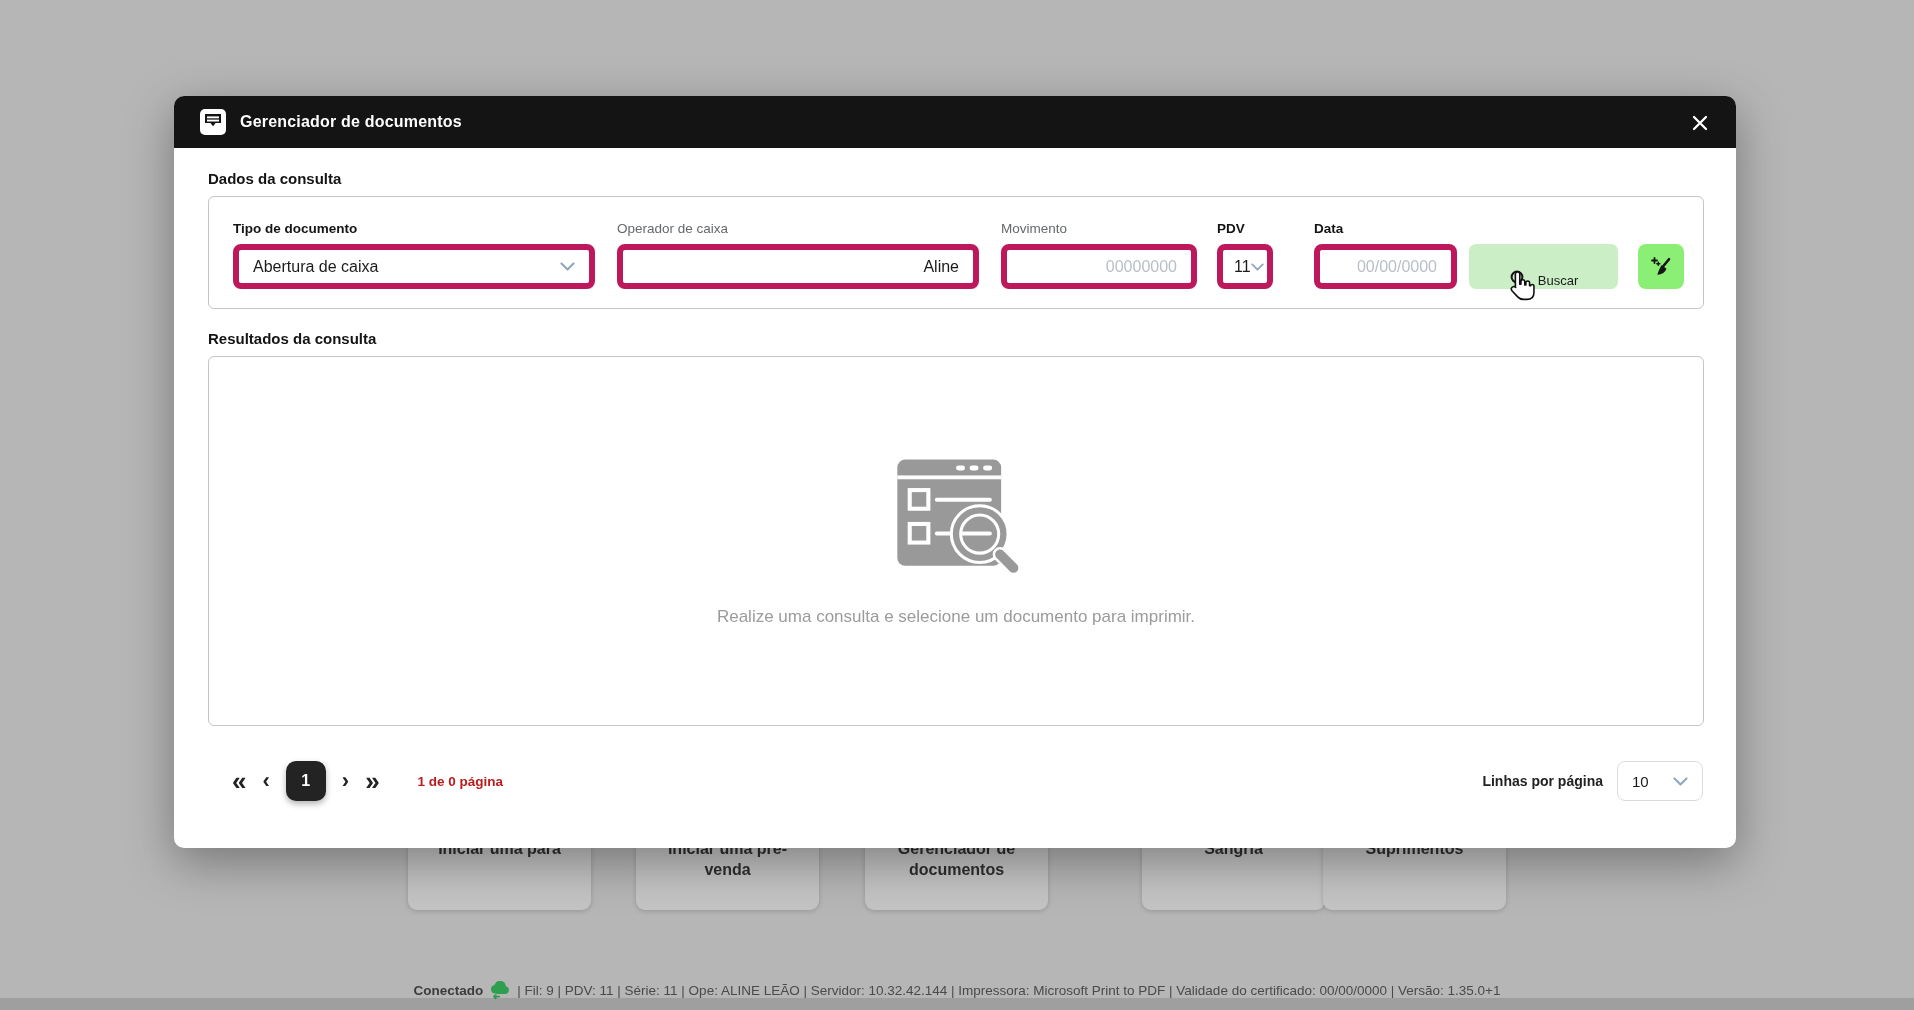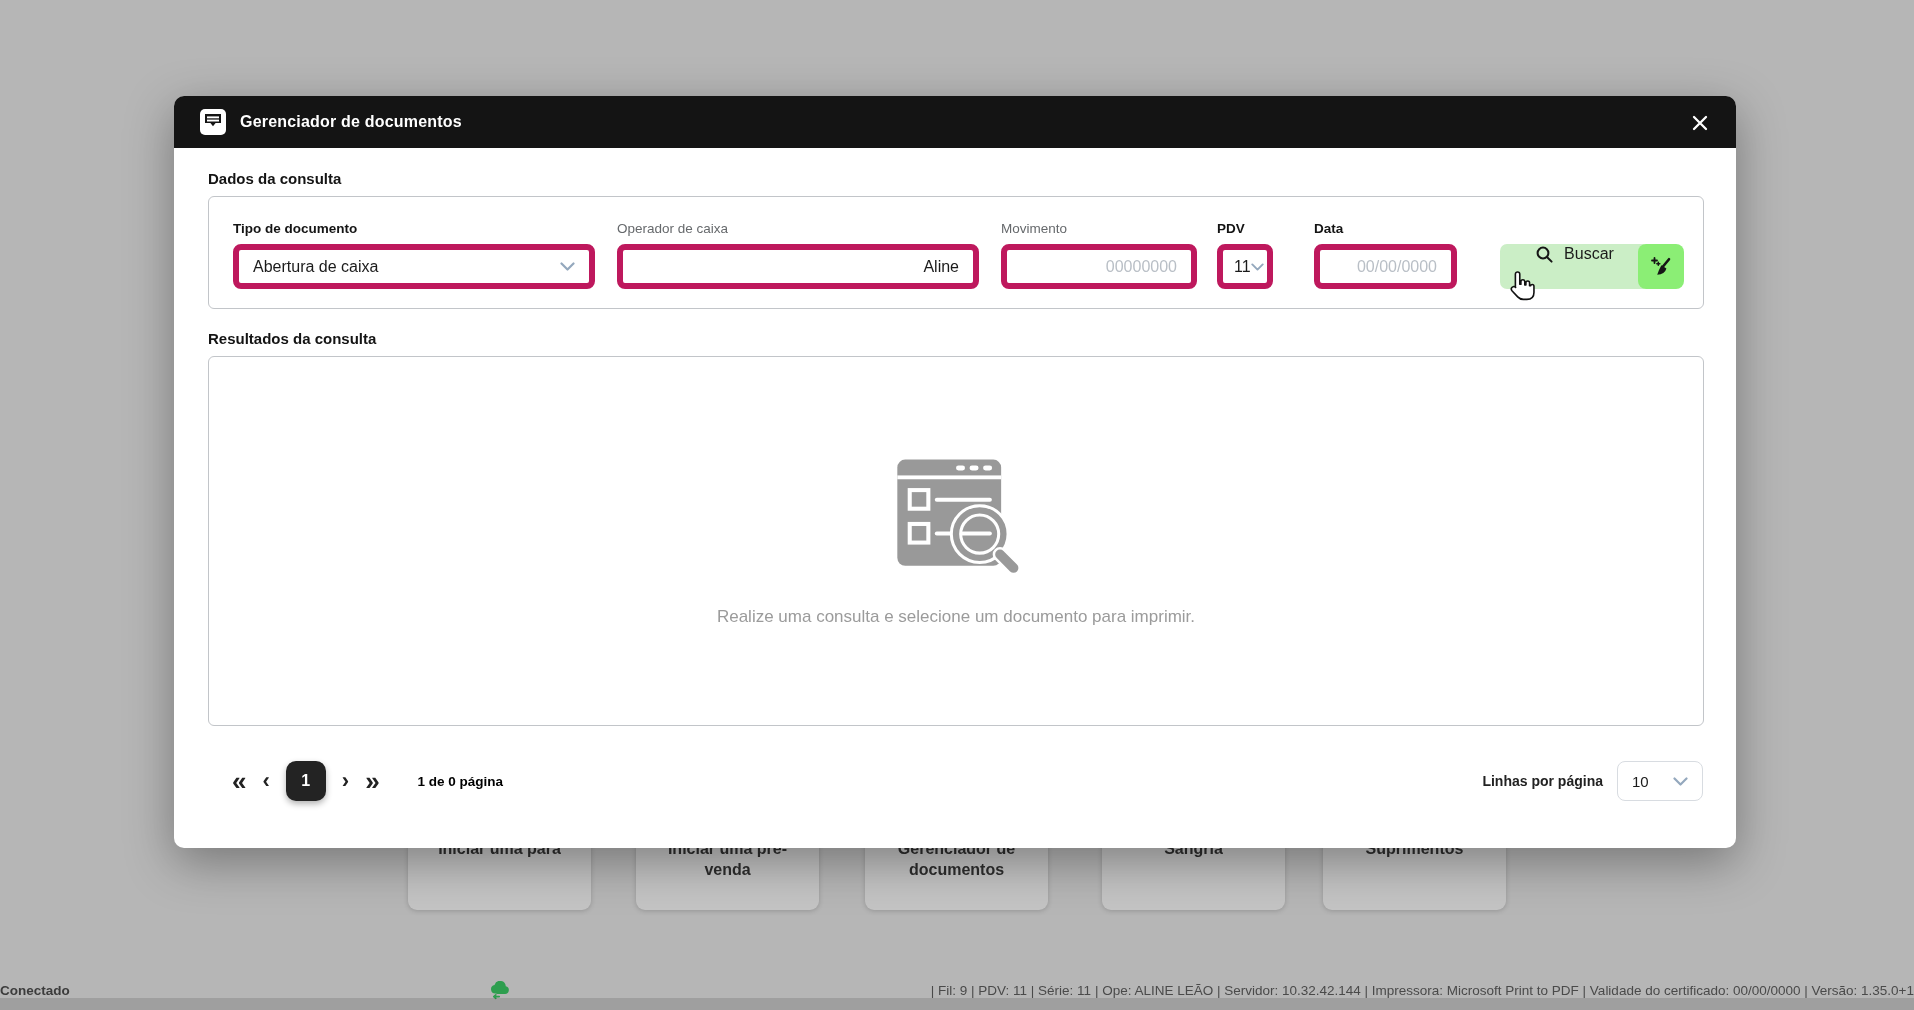--- a/index.html
+++ b/index.html
@@ -13,21 +13,21 @@
   .bg-card{
     position:absolute;top:800px;width:183px;height:110px;
     background:#c4c4c4;border-radius:9px;
     box-shadow:0 1px 5px rgba(0,0,0,.18);
     text-align:center;padding:38px 14px 0 14px;box-sizing:border-box;
     font-size:16px;font-weight:bold;color:#2e2e2e;line-height:1.32;
   }
   
   .status-bar{
     position:absolute;left:0;top:979px;width:100%;height:22px;
-    display:flex;justify-content:space-between;align-items:center;gap:6px;
+    display:flex;justify-content:center;align-items:center;gap:6px;
     font-size:13.5px;color:#4a4a4a;white-space:nowrap;
   }
   .status-bar b{color:#3c3c3c;}
   .bottom-strip{position:absolute;left:0;bottom:0;width:100%;height:12px;background:rgba(0,0,0,.12);}
   
   .modal{
     position:absolute;left:174px;top:96px;width:1562px;height:752px;
     background:#ffffff;border-radius:10px;
     box-shadow:0 14px 48px rgba(0,0,0,.35);
   }
@@ -51,62 +51,62 @@
   .control{
     position:absolute;top:47px;height:45px;box-sizing:border-box;background:#fff;
     border:6px solid #be185d;border-radius:8px;font-size:16px;color:#1b1b1b;
   }
   .select-box{display:flex;align-items:center;justify-content:space-between;padding:0 14px;cursor:pointer;}
   input.control{padding:0 14px;outline:none;font-family:"Liberation Sans",sans-serif;}
   input.right{text-align:right;padding-left:18px;}
   input::placeholder{color:#b9bfc6;opacity:1;}
   .btn-search{
     position:absolute;top:47px;height:45px;border:none;border-radius:7px;
-    background:#cbeec6;color:#1b1b1b;font-size:16px;font-family:"Liberation Sans",sans-serif;
-    display:flex;align-items:flex-start;justify-content:center;gap:10px;cursor:pointer;margin-left:31px;
+    background:#cbeec6;color:#1b1b1b;font-size:13px;font-family:"Liberation Sans",sans-serif;
+    display:flex;align-items:flex-end;justify-content:center;gap:10px;cursor:pointer;
   }
   .btn-clear{
     position:absolute;top:47px;height:45px;border:none;border-radius:8px;
     background:#8bee75;display:flex;align-items:center;justify-content:center;cursor:pointer;
   }
   .empty-message{font-size:17px;font-weight:normal;color:#9b9b9b;margin-top:22px;}
   
   .pagination{
     position:absolute;left:58px;top:661px;height:48px;
     display:flex;align-items:center;
   }
   .pg-glyph{color:#222;cursor:pointer;line-height:1;user-select:none;}
   .pg-dbl{font-size:26px;font-weight:bold;}
   .pg-sgl{font-size:22px;font-weight:bold;}
   .page-btn{
     width:40px;height:40px;background:#232323;border-radius:10px;border:none;
     color:#fff;font-size:16px;font-weight:bold;cursor:pointer;
     box-shadow:0 3px 6px rgba(0,0,0,.3);font-family:"Liberation Sans",sans-serif;
   }
-  .page-info{font-size:13.5px;font-weight:bold;color:#000000;margin-left:38px;}
+  .page-info{font-size:13.5px;font-weight:bold;color:#b91c1c;margin-left:38px;}
   .rows-group{
     position:absolute;right:33px;top:661px;height:48px;
     display:flex;align-items:center;gap:14px;
   }
   .rows-label{font-size:14px;font-weight:bold;color:#222;}
   .rows-select{
     width:86px;height:40px;border:1px solid #d8dce1;border-radius:8px;box-sizing:border-box;
     display:flex;align-items:center;justify-content:space-between;padding:0 14px;
     font-size:15px;color:#1b1b1b;cursor:pointer;background:#fff;
   }
   .m0{margin:0 16px;}
   .cursor{position:absolute;left:1506px;top:270px;z-index:50;pointer-events:none;}
 </style>
 </head>
 <body>
 
 <div class="bg-card" style="left:408px">Iniciar uma para</div>
 <div class="bg-card" style="left:636px">Iniciar uma pré-venda</div>
 <div class="bg-card" style="left:865px">Gerenciador de documentos</div>
-<div class="bg-card" style="left:1102px">Sangria</div>
+<div class="bg-card" style="left:1142px">Sangria</div>
 <div class="bg-card" style="left:1323px">Suprimentos</div>
 
 <div class="status-bar">
   <b>Conectado</b>
   <span style="display:inline-flex;">
     <svg width="22" height="19" viewBox="0 0 22 19">
       <path d="M6.2 12.6a4.4 4.4 0 0 1-.7-8.7A5.8 5.8 0 0 1 16.8 5.2 3.9 3.9 0 0 1 16 12.9H8.5z" fill="#2e9e4f"></path>
       <path d="M10.2 15.6H4.8m0 0 2-1.7m-2 1.7 2 1.7" stroke="#2e9e4f" stroke-width="1.7" fill="none" stroke-linecap="round" stroke-linejoin="round"></path>
     </svg>
   </span>

